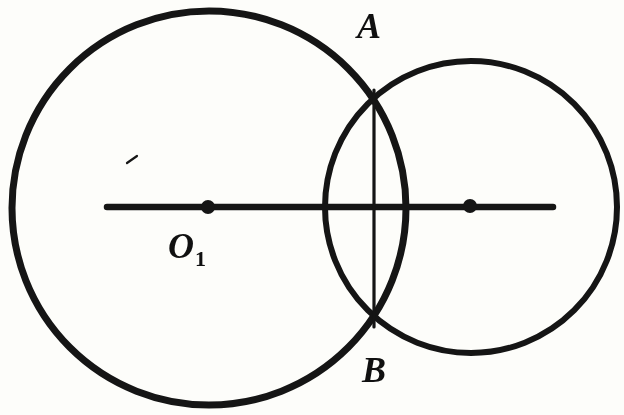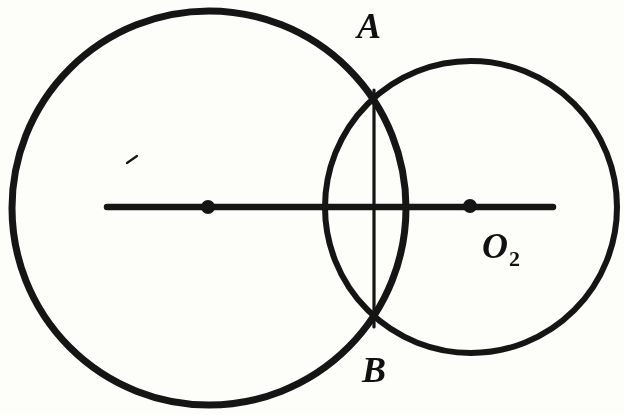--- a/index.html
+++ b/index.html
@@ -55,15 +55,15 @@
     <line class="line chord" x1="374" y1="90" x2="374" y2="327"></line>
     <circle class="dot" cx="208" cy="207" r="7"></circle>
     <circle class="dot" cx="470" cy="206" r="7"></circle>
     <line class="line stray" x1="127" y1="163" x2="137" y2="156"></line>
   </svg>
 
   <div class="label label-a">A</div>
 
   <div class="label label-b">B</div>
 
+  <div class="label label-o1"><span>O</span><sub>1</sub></div>
 
-  <div class="label label-o2"><span>O</span><sub>2</sub></div>
 </div>
 
 </body></html>

